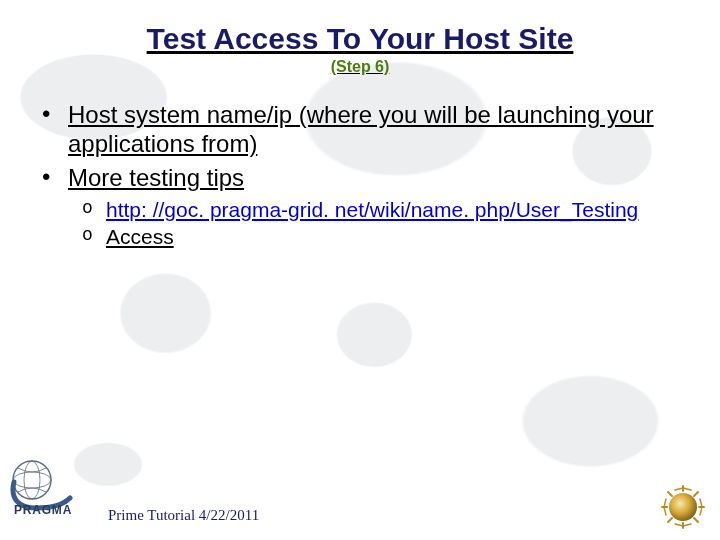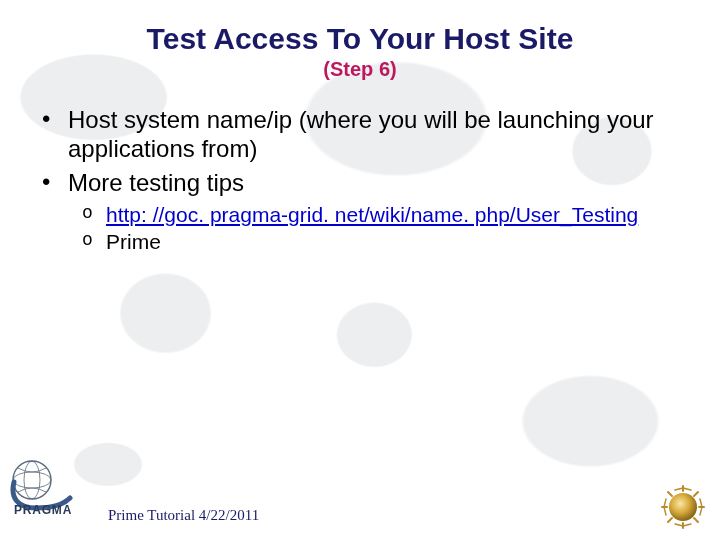--- a/index.html
+++ b/index.html
@@ -25,33 +25,34 @@
       radial-gradient(ellipse 120px 80px at 82% 78%, #6a7a8a 0%, #6a7a8a 55%, transparent 58%),
       radial-gradient(ellipse 60px 38px at 15% 86%, #6a7a8a 0%, #6a7a8a 55%, transparent 58%);
     filter: blur(0.4px);
   }
   .slide-content {
     position: relative;
     z-index: 1;
     width: 100%;
     height: 100%;
     padding: 22px 34px 60px 34px;
+    text-decoration: underline;
   }
   .title {
     text-align: center;
     font-size: 30px;
     font-weight: bold;
     color: #1a1a66;
     margin-bottom: 2px;
   }
   .subtitle {
     text-align: center;
-    font-size: 20px;
+    font-size: 16px;
     font-weight: bold;
-    color: #be185d;
+    color: #4d7c0f;
     margin-bottom: 24px;
   }
   ul.level1 {
     list-style: none;
     padding-left: 6px;
   }
   ul.level1 > li {
     position: relative;
     padding-left: 28px;
     font-size: 24px;
@@ -138,21 +139,21 @@
   <div class="subtitle">(Step 6)</div>
 
   <ul class="level1">
     <li>Host system name/ip (where you will be launching your applications from)</li>
     <li>
       <span>More testing tips</span>
       <ul class="level2 circle">
         <li>
           <a href="#" class="link">http: //goc. pragma-grid. net/wiki/name. php/User_Testing</a>
         </li>
-        <li>Prime</li>
+        <li>Access</li>
       </ul>
     </li>
   </ul>
 
 </div>
 
 <div class="logo-left">
   <svg viewBox="0 0 78 58">
     <circle cx="24" cy="22" r="19" fill="none" stroke="#5a6b7a" stroke-width="1.4"></circle>
     <ellipse cx="24" cy="22" rx="19" ry="8" fill="none" stroke="#5a6b7a" stroke-width="0.8"></ellipse>

